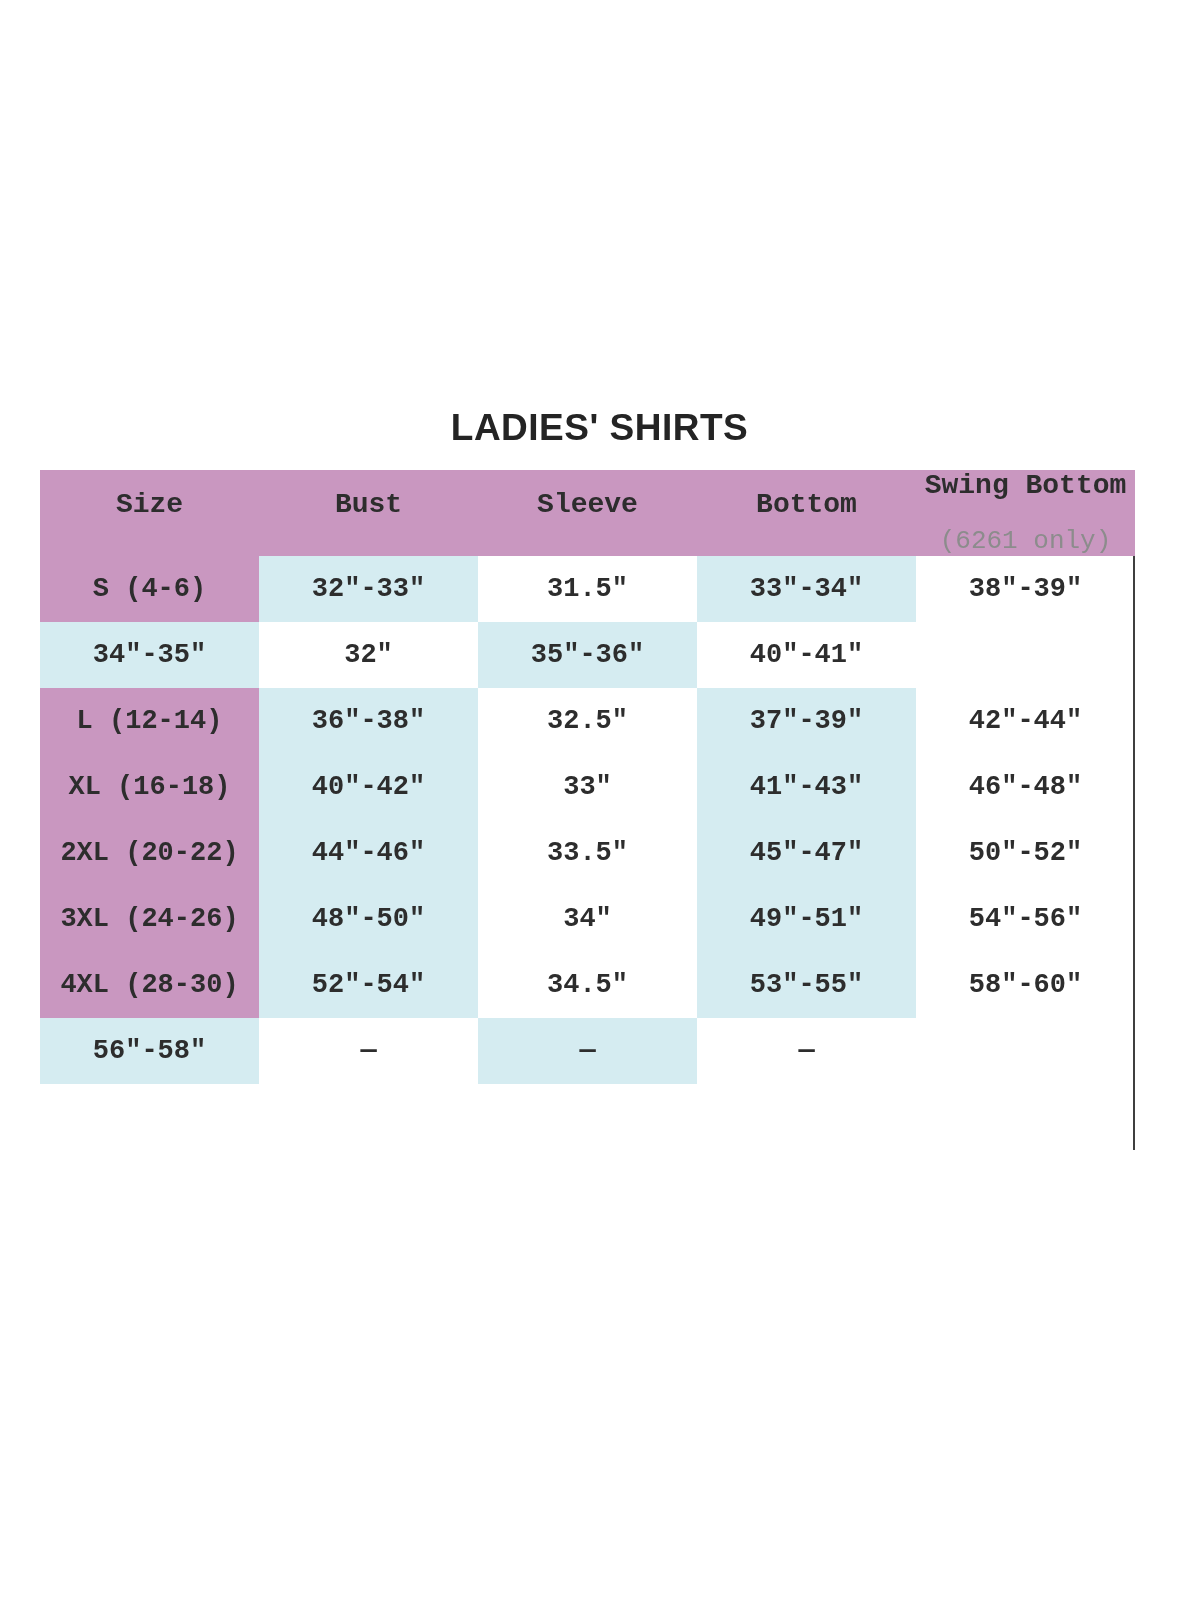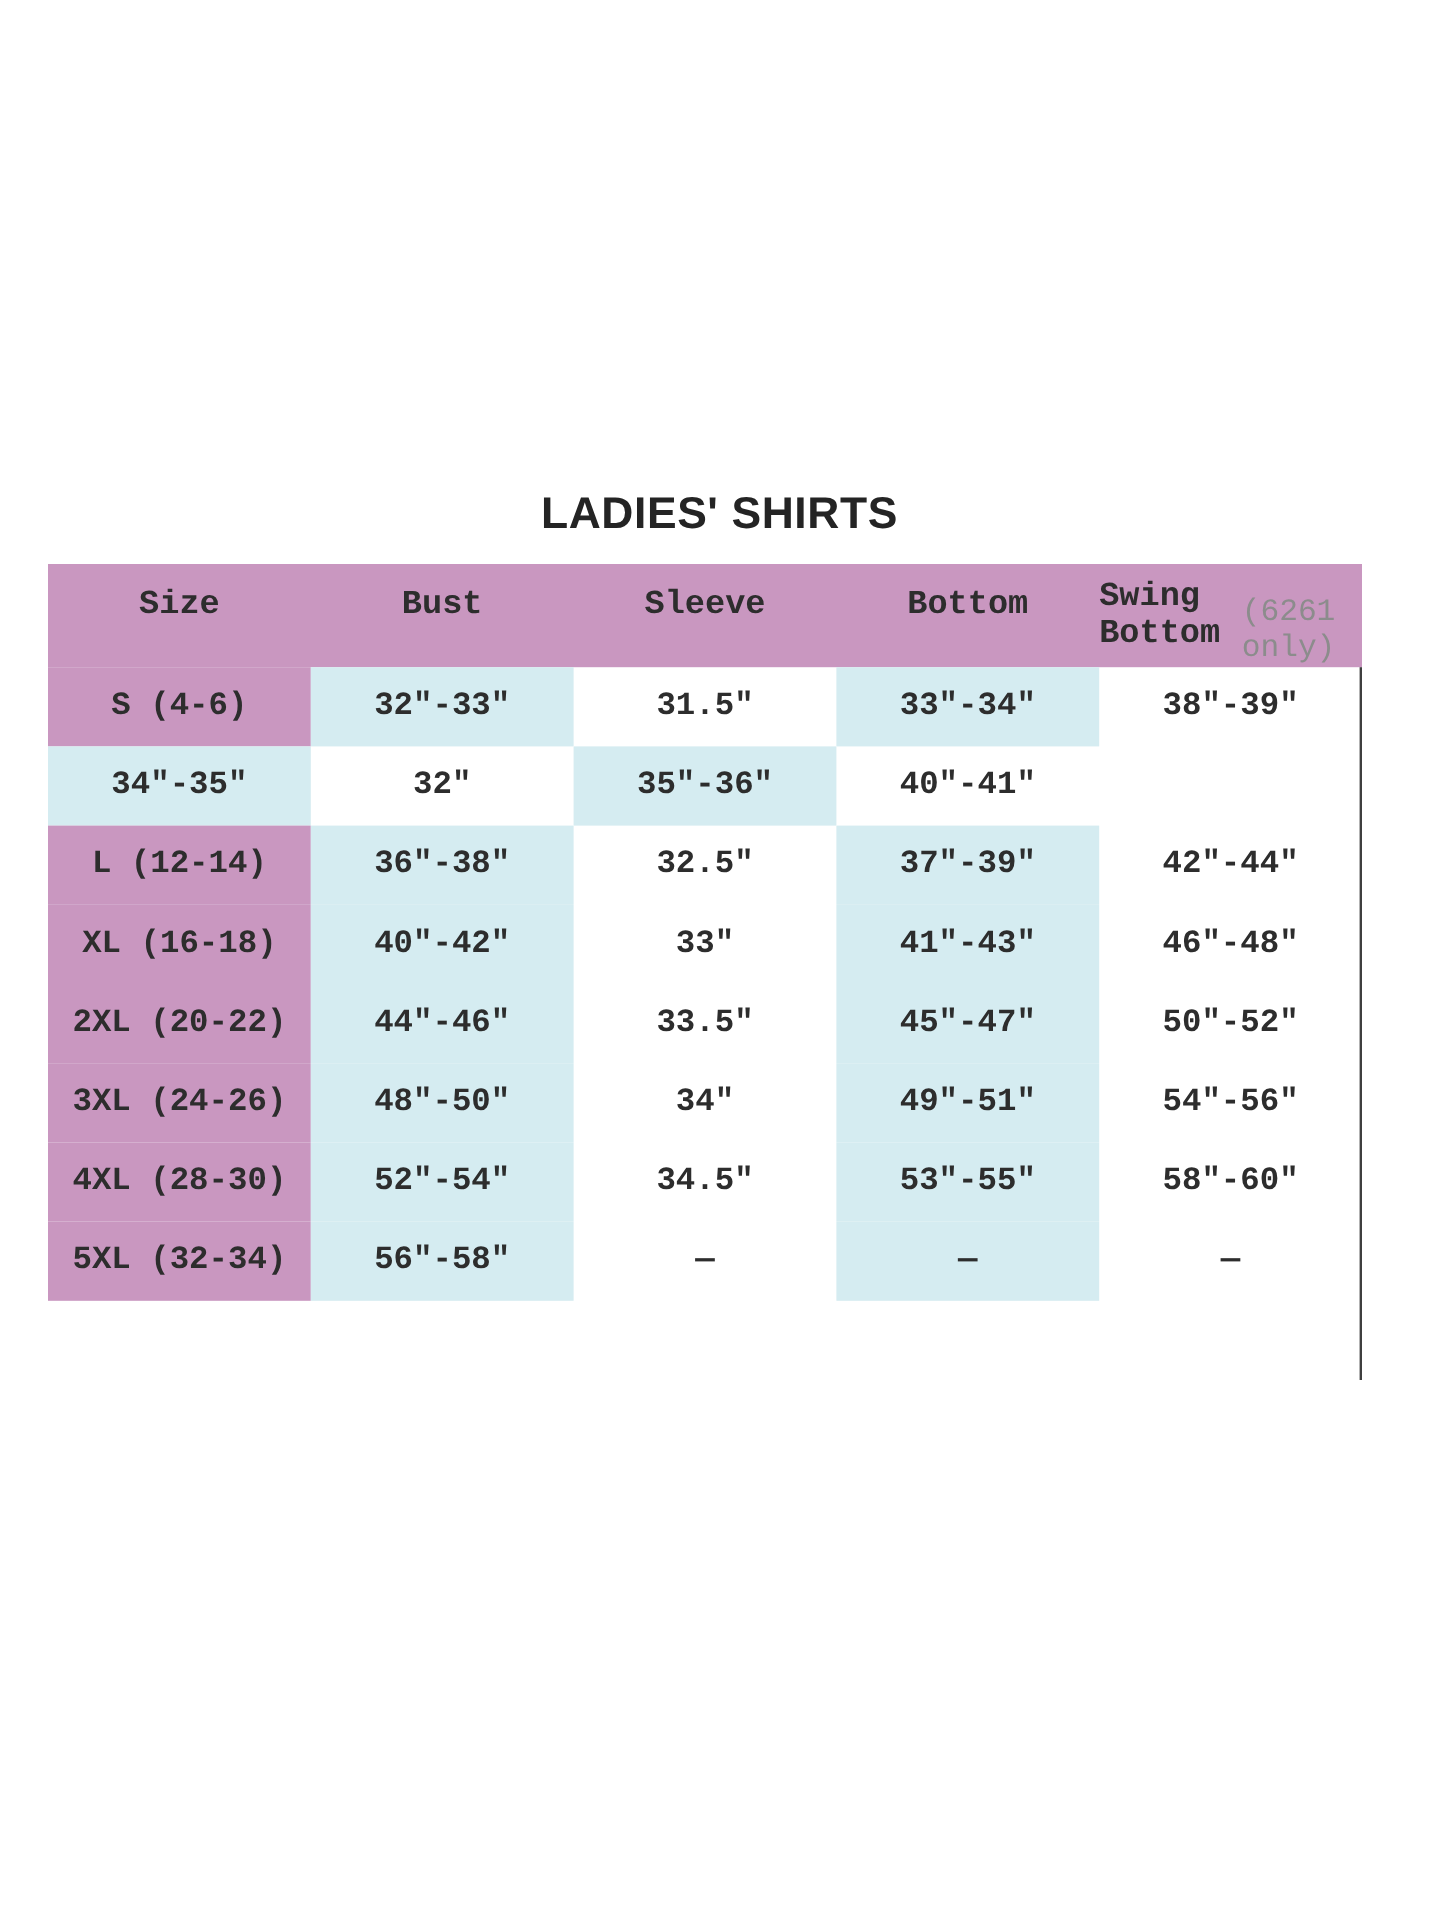--- a/index.html
+++ b/index.html
@@ -31,21 +31,21 @@
   .thead{
     display:grid; grid-template-columns:repeat(5,219px);
     height:86px; background:var(--pink);
   }
   .hcell{
     display:flex; align-items:center; justify-content:center;
     padding-bottom:18px;
     font-size:28px; font-weight:700; color:var(--text);
   }
   .hcell.hswing{
-    justify-content:center; padding-bottom:0; gap:1px;
+    flex-direction:column; justify-content:center; padding-bottom:0; gap:1px;
   }
   .hnote{ font-size:26px; font-weight:400; color:var(--muted);margin-top:24px; }
 
   .row{ display:grid; grid-template-columns:repeat(5,219px); height:66px; }
   .cell{
     display:flex; align-items:center; justify-content:center;
     font-size:27px; font-weight:700; color:var(--text);
   }
   .c-size{ background:var(--pink); }
   .c-bust, .c-bottom{ background:var(--blue); }
@@ -128,21 +128,20 @@
 
       <div class="row">
         <div class="cell c-size">4XL (28-30)</div>
         <div class="cell c-bust">52"-54"</div>
         <div class="cell c-sleeve">34.5"</div>
         <div class="cell c-bottom">53"-55"</div>
         <div class="cell c-swing">58"-60"</div>
       </div>
 
       <div class="row">
-        <div class="cell c-size">5XL (32-34)</div>
         <div class="cell c-bust">56"-58"</div>
         <div class="cell c-sleeve">—</div>
         <div class="cell c-bottom">—</div>
         <div class="cell c-swing">—</div>
       </div>
 
     </div>
 
     <div class="right-border"></div>
   </div>

